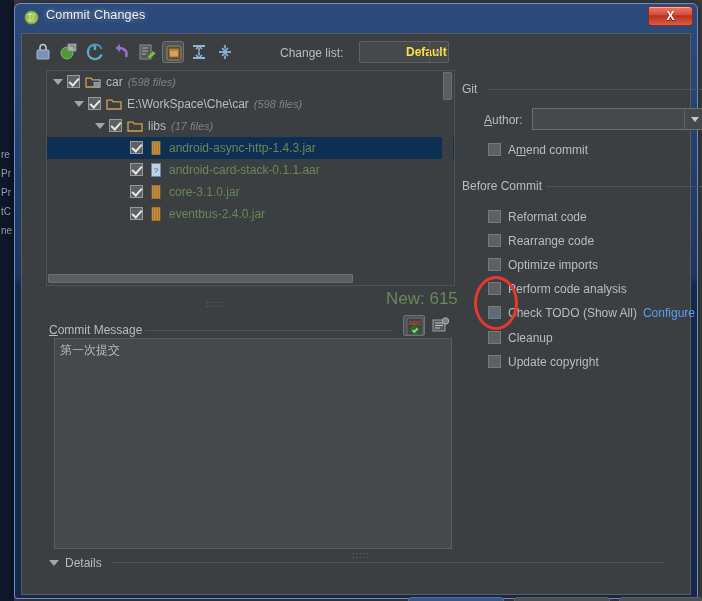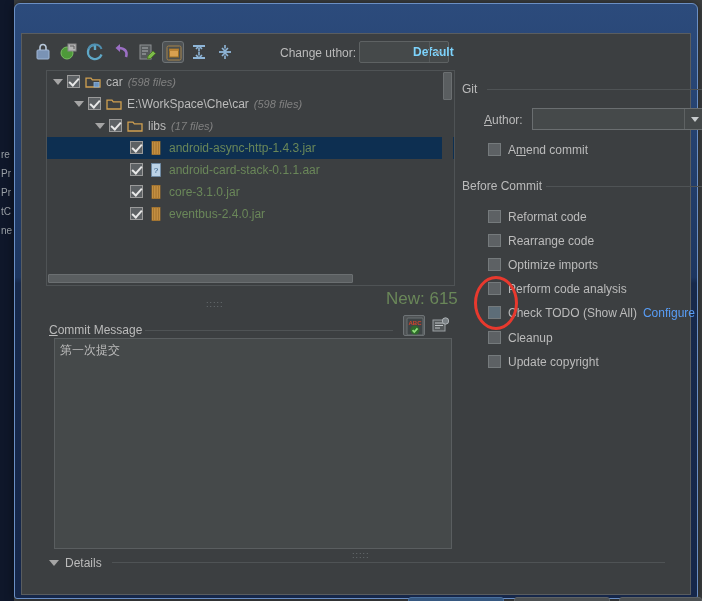--- a/index.html
+++ b/index.html
@@ -110,22 +110,22 @@
   }
   #changelist-combo {
     position: absolute; left: 337px; top: 5px;
     width: 90px; height: 22px;
     background: #45494a;
     border: 1px solid #5e6263;
     border-radius: 2px;
     cursor: pointer;
   }
   #changelist-value {
-    position: absolute; left: 9px; top: 3px;
-    font-size: 12px; font-weight: bold; color: #7dd3fc; padding-left: 44px;
+    position: absolute; left: 2px; top: 3px;
+    font-size: 12px; font-weight: bold; color: #fde047; padding-left: 44px;
   }
   #changelist-arrow {
     position: absolute; right: 3px; top: 0px;
     width: 16px; height: 20px;
     border-left: 1px solid #55595a;
   }
 
   
   #tree-panel {
     position: absolute; left: 24px; top: 36px;
@@ -368,20 +368,30 @@
       <div class="frag" style="margin-top: 0px;">Pr</div>
       <div class="frag" style="margin-top: 0px;">Pr</div>
       <div class="frag" style="margin-top: 0px;">tC</div>
       <div class="frag" style="margin-top: 0px;">ne</div>
     </div>
   <div id="bg-right"></div>
 </div>
 
 <div id="window">
 
+  <div id="titlebar">
+    <svg id="title-icon" viewBox="0 0 16 16">
+      <circle cx="8" cy="8" r="7" fill="#9ac44f"></circle>
+      <circle cx="8" cy="8" r="7" fill="none" stroke="#6d8f2c" stroke-width="1"></circle>
+      <path d="M5 4h3v1.2H6.9v5.6H8V12H5v-1.2h1.1V5.2H5z" fill="#e8eee0"></path>
+      <path d="M9 4h2.4v1.2H10.3v5.6h1.1V12H9z" fill="#e8eee0" opacity=".5"></path>
+    </svg>
+    <div id="title-text">Commit Changes</div>
+    <div id="close-btn">X</div>
+  </div>
 
   <div id="content">
 
     <div id="toolbar">
 
       <div class="tb-icon" style="left:10px;">
         <svg viewBox="0 0 22 22" width="22" height="22">
           <rect x="5" y="9" width="12" height="9" rx="1" fill="#7a93b5" stroke="#9fb6d4"></rect>
           <path d="M8 9V6.5a3 3 0 016 0V9" fill="none" stroke="#b8c8da" stroke-width="1.6"></path>
         </svg>
@@ -438,21 +448,21 @@
 
       <div class="tb-icon" style="left:192px;">
         <svg viewBox="0 0 22 22" width="22" height="22">
           <path d="M5 11h12" stroke="#8fb6d8" stroke-width="1.8"></path>
           <path d="M11 4v3.5M11 18v-3.5" stroke="#8fb6d8" stroke-width="1.6"></path>
           <path d="M8 7l3 3 3-3" fill="none" stroke="#8fb6d8" stroke-width="1.6"></path>
           <path d="M8 15l3-3 3 3" fill="none" stroke="#8fb6d8" stroke-width="1.6"></path>
         </svg>
       </div>
 
-      <div id="changelist-label">Change uthor:</div>
+      <div id="changelist-label">Change list:</div>
       <div id="changelist-combo">
         <span id="changelist-value">Default</span>
         <span id="changelist-arrow">
           <svg viewBox="0 0 16 20" width="16" height="20">
             <path d="M5 9l3 3.5L11 9z" fill="#7e8284"></path>
           </svg>
         </span>
       </div>
     </div>
 

